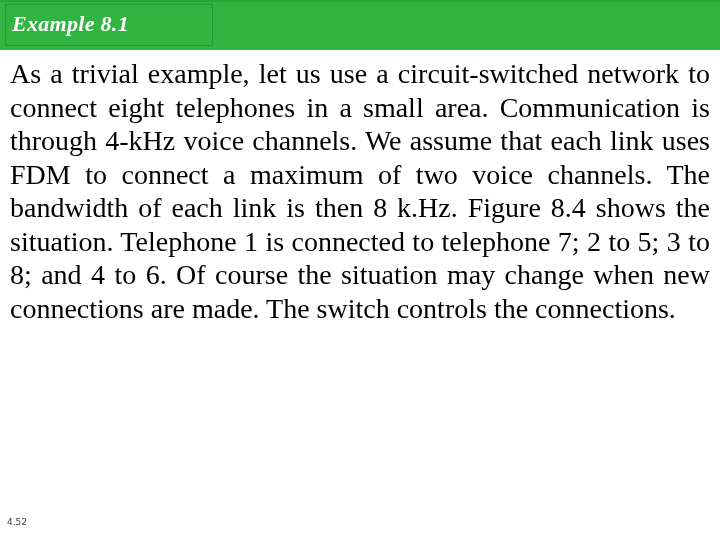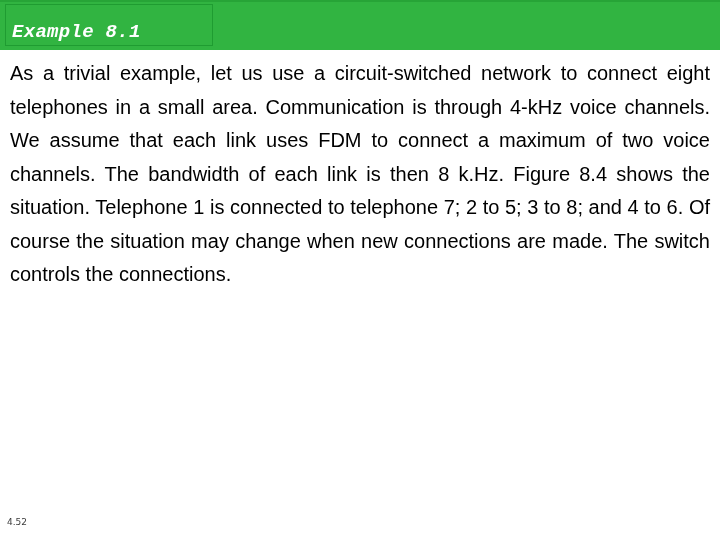--- a/index.html
+++ b/index.html
@@ -42,43 +42,43 @@
     width: 208px;
     height: 42px;
     box-sizing: border-box;
     border: 1px solid #1f9c31;
     background: #31b441;
   }
 
   #slide-title {
     position: absolute;
     left: 12px;
-    top: 15px;
-    font-family: Liberation Mono, monospace;
+    top: 7px;
+    font-family: Liberation Serif, serif;
     font-style: italic;
     font-weight: bold;
-    font-size: 19px;
+    font-size: 22px;
     line-height: 30px;
     color: #ffffff;
     letter-spacing: 0.3px;
     white-space: nowrap;
   }
 
   
   #body-area {
     position: absolute;
     left: 10px;
     top: 57px;
     width: 700px;
   }
 
   #body-paragraph {
     margin: 0;
-    font-family: Liberation Sans, sans-serif;
-    font-size: 20px;
+    font-family: Liberation Serif, serif;
+    font-size: 28px;
     line-height: 33.5px;
     color: #000000;
     text-align: justify;
     text-justify: inter-word;
     -webkit-hyphens: none;
     hyphens: none;
     word-spacing: 0px;
   }
 
   

